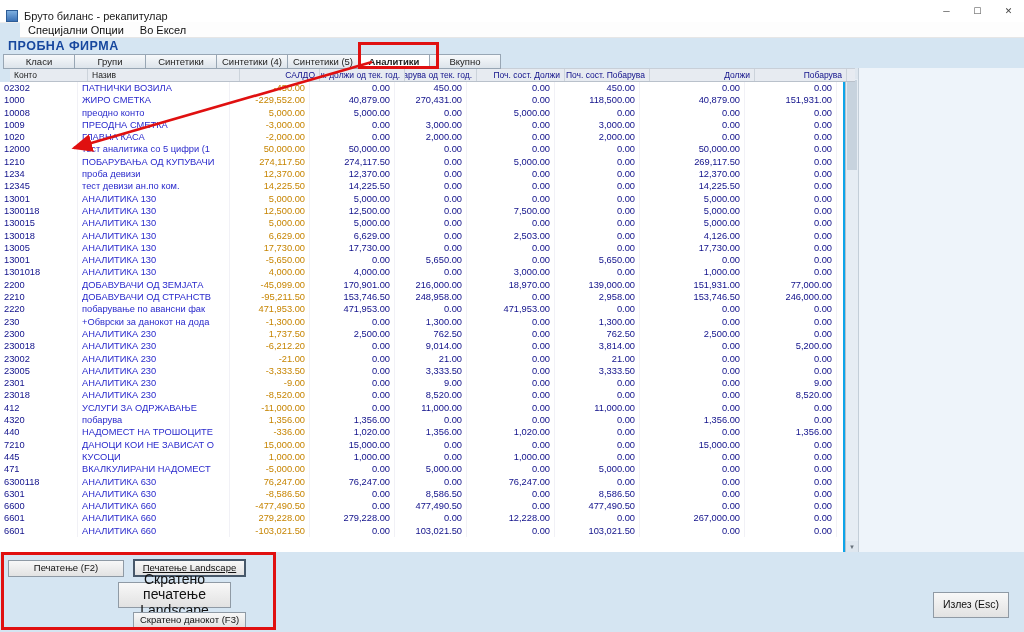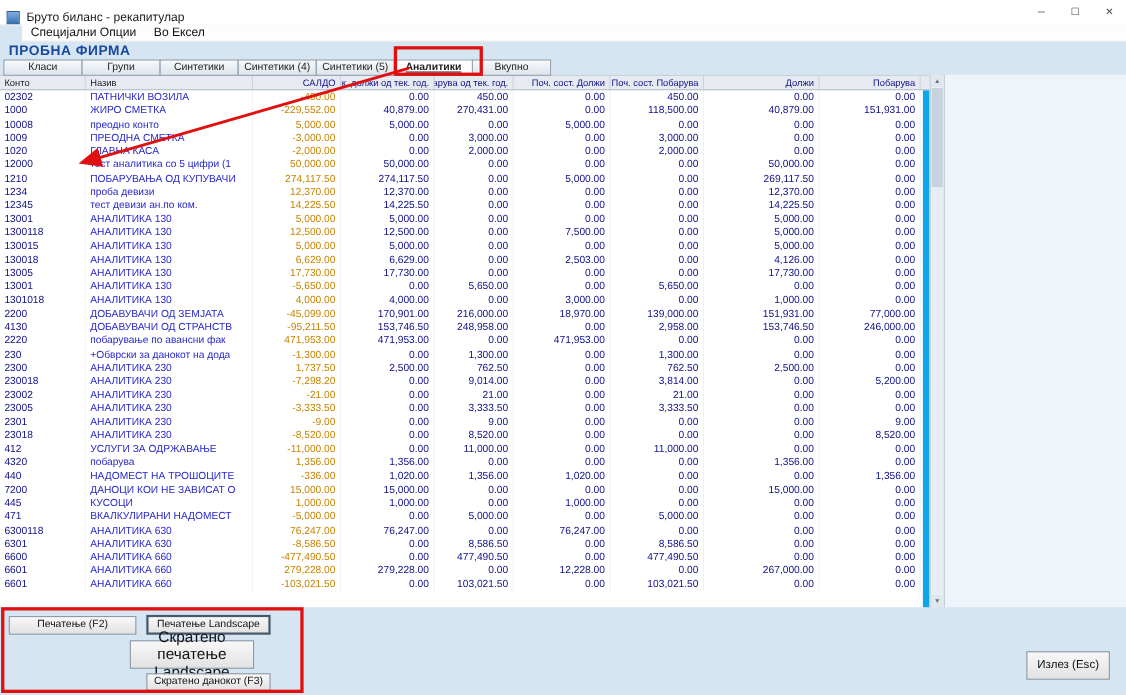--- a/index.html
+++ b/index.html
@@ -22,30 +22,30 @@
   .menu-item{cursor:default;}
   
   .company{position:absolute;top:39px;left:8px;font-size:12.5px;font-weight:bold;
            color:var(--accent,#17479e);letter-spacing:.5px;text-align:right;}
   
   .tabbar{position:absolute;top:54px;left:3px;display:flex;height:15px;z-index:5;justify-content:center;}
   .tab{width:72px;height:15px;box-sizing:border-box;border:1px solid #98a6b4;margin-left:-1px;
        background:linear-gradient(#f7f9fb,#dde4eb);font-size:9.5px;display:flex;
        align-items:center;justify-content:center;color:#222;white-space:nowrap;overflow:hidden;}
   .tab:first-child{margin-left:0;}
-  .tab.selected{background:#ffffff;font-weight:bold;text-decoration:underline;}
-  
-  .grid-header{position:absolute;top:68px;left:0;width:845px;height:14px;display:flex;
+  .tab.selected{background:#ffffff;font-weight:bold;}
+  
+  .grid-header{position:absolute;top:68px;left:10px;width:845px;height:14px;display:flex;
                background:#e7ebf1;border-top:1px solid #c8cfd8;border-bottom:1px solid #b9c1cb;
                box-sizing:border-box;font-size:8.5px;color:#222;z-index:2;}
   .gc{box-sizing:border-box;padding:0 4px;overflow:hidden;white-space:nowrap;flex:none;}
   .gc.h{display:flex;align-items:center;border-right:1px solid #ccd3db;}
   .gc.h.num{justify-content:flex-end;}
   .grid-body{position:absolute;top:82px;left:0;width:845px;height:470px;background:#ffffff;
-             overflow:hidden;border-right:6px solid #0ea5e9;box-sizing:border-box;}
+             overflow:hidden;border-right:2px solid #0ea5e9;box-sizing:border-box;}
   .gr{display:flex;height:12.3px;line-height:12.4px;font-size:9.3px;}
   .gr .gc{border-right:1px solid #f1f1f6;}
   .c0{width:78px;} .c1{width:152px;} .c2{width:80px;} .c3{width:85px;} .c4{width:72px;}
   .c5{width:88px;} .c6{width:85px;} .c7{width:105px;} .c8{width:92px;}
   .gc.num{text-align:right;color:var(--navy,#10108a);}
   .gc.konto{color:var(--navy,#10108a);}
   .gc.naziv{color:var(--link,#2929cc);}
   .gc.saldo{color:var(--saldo,#c68400);}
   
   .right-pane{position:absolute;left:859px;top:68px;width:165px;height:484px;background:#eef4fa;}
@@ -54,21 +54,21 @@
   .vs-arrow{height:11px;display:flex;align-items:center;justify-content:center;font-size:6px;
             color:#66707a;background:#dfe7ef;}
   .vs-arrow.down{position:absolute;bottom:0;left:0;right:0;}
   .vs-thumb{position:absolute;top:12px;left:1px;right:1px;height:90px;background:#c7d3de;}
   
   .btn{position:absolute;box-sizing:border-box;background:linear-gradient(#f8f8f8,#e2e2e2);
        border:1px solid #8f9aa5;font-family:inherit;font-size:9.5px;color:#111;
        display:flex;align-items:center;justify-content:center;text-align:center;
        white-space:normal;line-height:1.1;padding:0 2px;cursor:default;}
   #btn-print-f2{left:8px;top:560px;width:116px;height:17px;}
-  #btn-print-landscape{left:133px;top:559px;width:113px;height:18px;border:2px solid #47586a;}
+  #btn-print-landscape{left:133px;top:559px;width:113px;height:18px;border:2px solid #47586a;text-decoration:underline;}
   #btn-print-short-landscape{left:118px;top:582px;width:113px;height:26px;font-size:14px;}
   #btn-print-short-f3{left:133px;top:612px;width:113px;height:16px;}
   #btn-exit{left:933px;top:592px;width:76px;height:26px;font-size:10.5px;text-align:right;}
   
   .ann{pointer-events:none;z-index:60;}
   .ann-tab-box{position:absolute;left:358px;top:42px;width:81px;height:27px;
                border:3px solid var(--ann,#e01010);box-sizing:border-box;}
   .ann-footer-box{position:absolute;left:1px;top:552px;width:275px;height:78px;
                   border:3px solid var(--ann,#e01010);box-sizing:border-box;}
   .ann-arrow{position:absolute;left:0;top:0;width:1024px;height:632px;}
@@ -299,21 +299,21 @@
         <div class="gc c1 naziv">ДОБАВУВАЧИ ОД ЗЕМЈАТА</div>
         <div class="gc c2 num saldo">-45,099.00</div>
         <div class="gc c3 num">170,901.00</div>
         <div class="gc c4 num">216,000.00</div>
         <div class="gc c5 num">18,970.00</div>
         <div class="gc c6 num">139,000.00</div>
         <div class="gc c7 num">151,931.00</div>
         <div class="gc c8 num">77,000.00</div>
       </div>
       <div class="gr">
-        <div class="gc c0 konto">4130</div>
+        <div class="gc c0 konto">2210</div>
         <div class="gc c1 naziv">ДОБАВУВАЧИ ОД СТРАНСТВ</div>
         <div class="gc c2 num saldo">-95,211.50</div>
         <div class="gc c3 num">153,746.50</div>
         <div class="gc c4 num">248,958.00</div>
         <div class="gc c5 num">0.00</div>
         <div class="gc c6 num">2,958.00</div>
         <div class="gc c7 num">153,746.50</div>
         <div class="gc c8 num">246,000.00</div>
       </div>
       <div class="gr">
@@ -345,21 +345,21 @@
         <div class="gc c3 num">2,500.00</div>
         <div class="gc c4 num">762.50</div>
         <div class="gc c5 num">0.00</div>
         <div class="gc c6 num">762.50</div>
         <div class="gc c7 num">2,500.00</div>
         <div class="gc c8 num">0.00</div>
       </div>
       <div class="gr">
         <div class="gc c0 konto">230018</div>
         <div class="gc c1 naziv">АНАЛИТИКА 230</div>
-        <div class="gc c2 num saldo">-7,298.20</div>
+        <div class="gc c2 num saldo">-6,212.20</div>
         <div class="gc c3 num">0.00</div>
         <div class="gc c4 num">9,014.00</div>
         <div class="gc c5 num">0.00</div>
         <div class="gc c6 num">3,814.00</div>
         <div class="gc c7 num">0.00</div>
         <div class="gc c8 num">5,200.00</div>
       </div>
       <div class="gr">
         <div class="gc c0 konto">23002</div>
         <div class="gc c1 naziv">АНАЛИТИКА 230</div>
@@ -431,21 +431,21 @@
         <div class="gc c1 naziv">НАДОМЕСТ НА ТРОШОЦИТЕ</div>
         <div class="gc c2 num saldo">-336.00</div>
         <div class="gc c3 num">1,020.00</div>
         <div class="gc c4 num">1,356.00</div>
         <div class="gc c5 num">1,020.00</div>
         <div class="gc c6 num">0.00</div>
         <div class="gc c7 num">0.00</div>
         <div class="gc c8 num">1,356.00</div>
       </div>
       <div class="gr">
-        <div class="gc c0 konto">7200</div>
+        <div class="gc c0 konto">7210</div>
         <div class="gc c1 naziv">ДАНОЦИ КОИ НЕ ЗАВИСАТ О</div>
         <div class="gc c2 num saldo">15,000.00</div>
         <div class="gc c3 num">15,000.00</div>
         <div class="gc c4 num">0.00</div>
         <div class="gc c5 num">0.00</div>
         <div class="gc c6 num">0.00</div>
         <div class="gc c7 num">15,000.00</div>
         <div class="gc c8 num">0.00</div>
       </div>
       <div class="gr">

